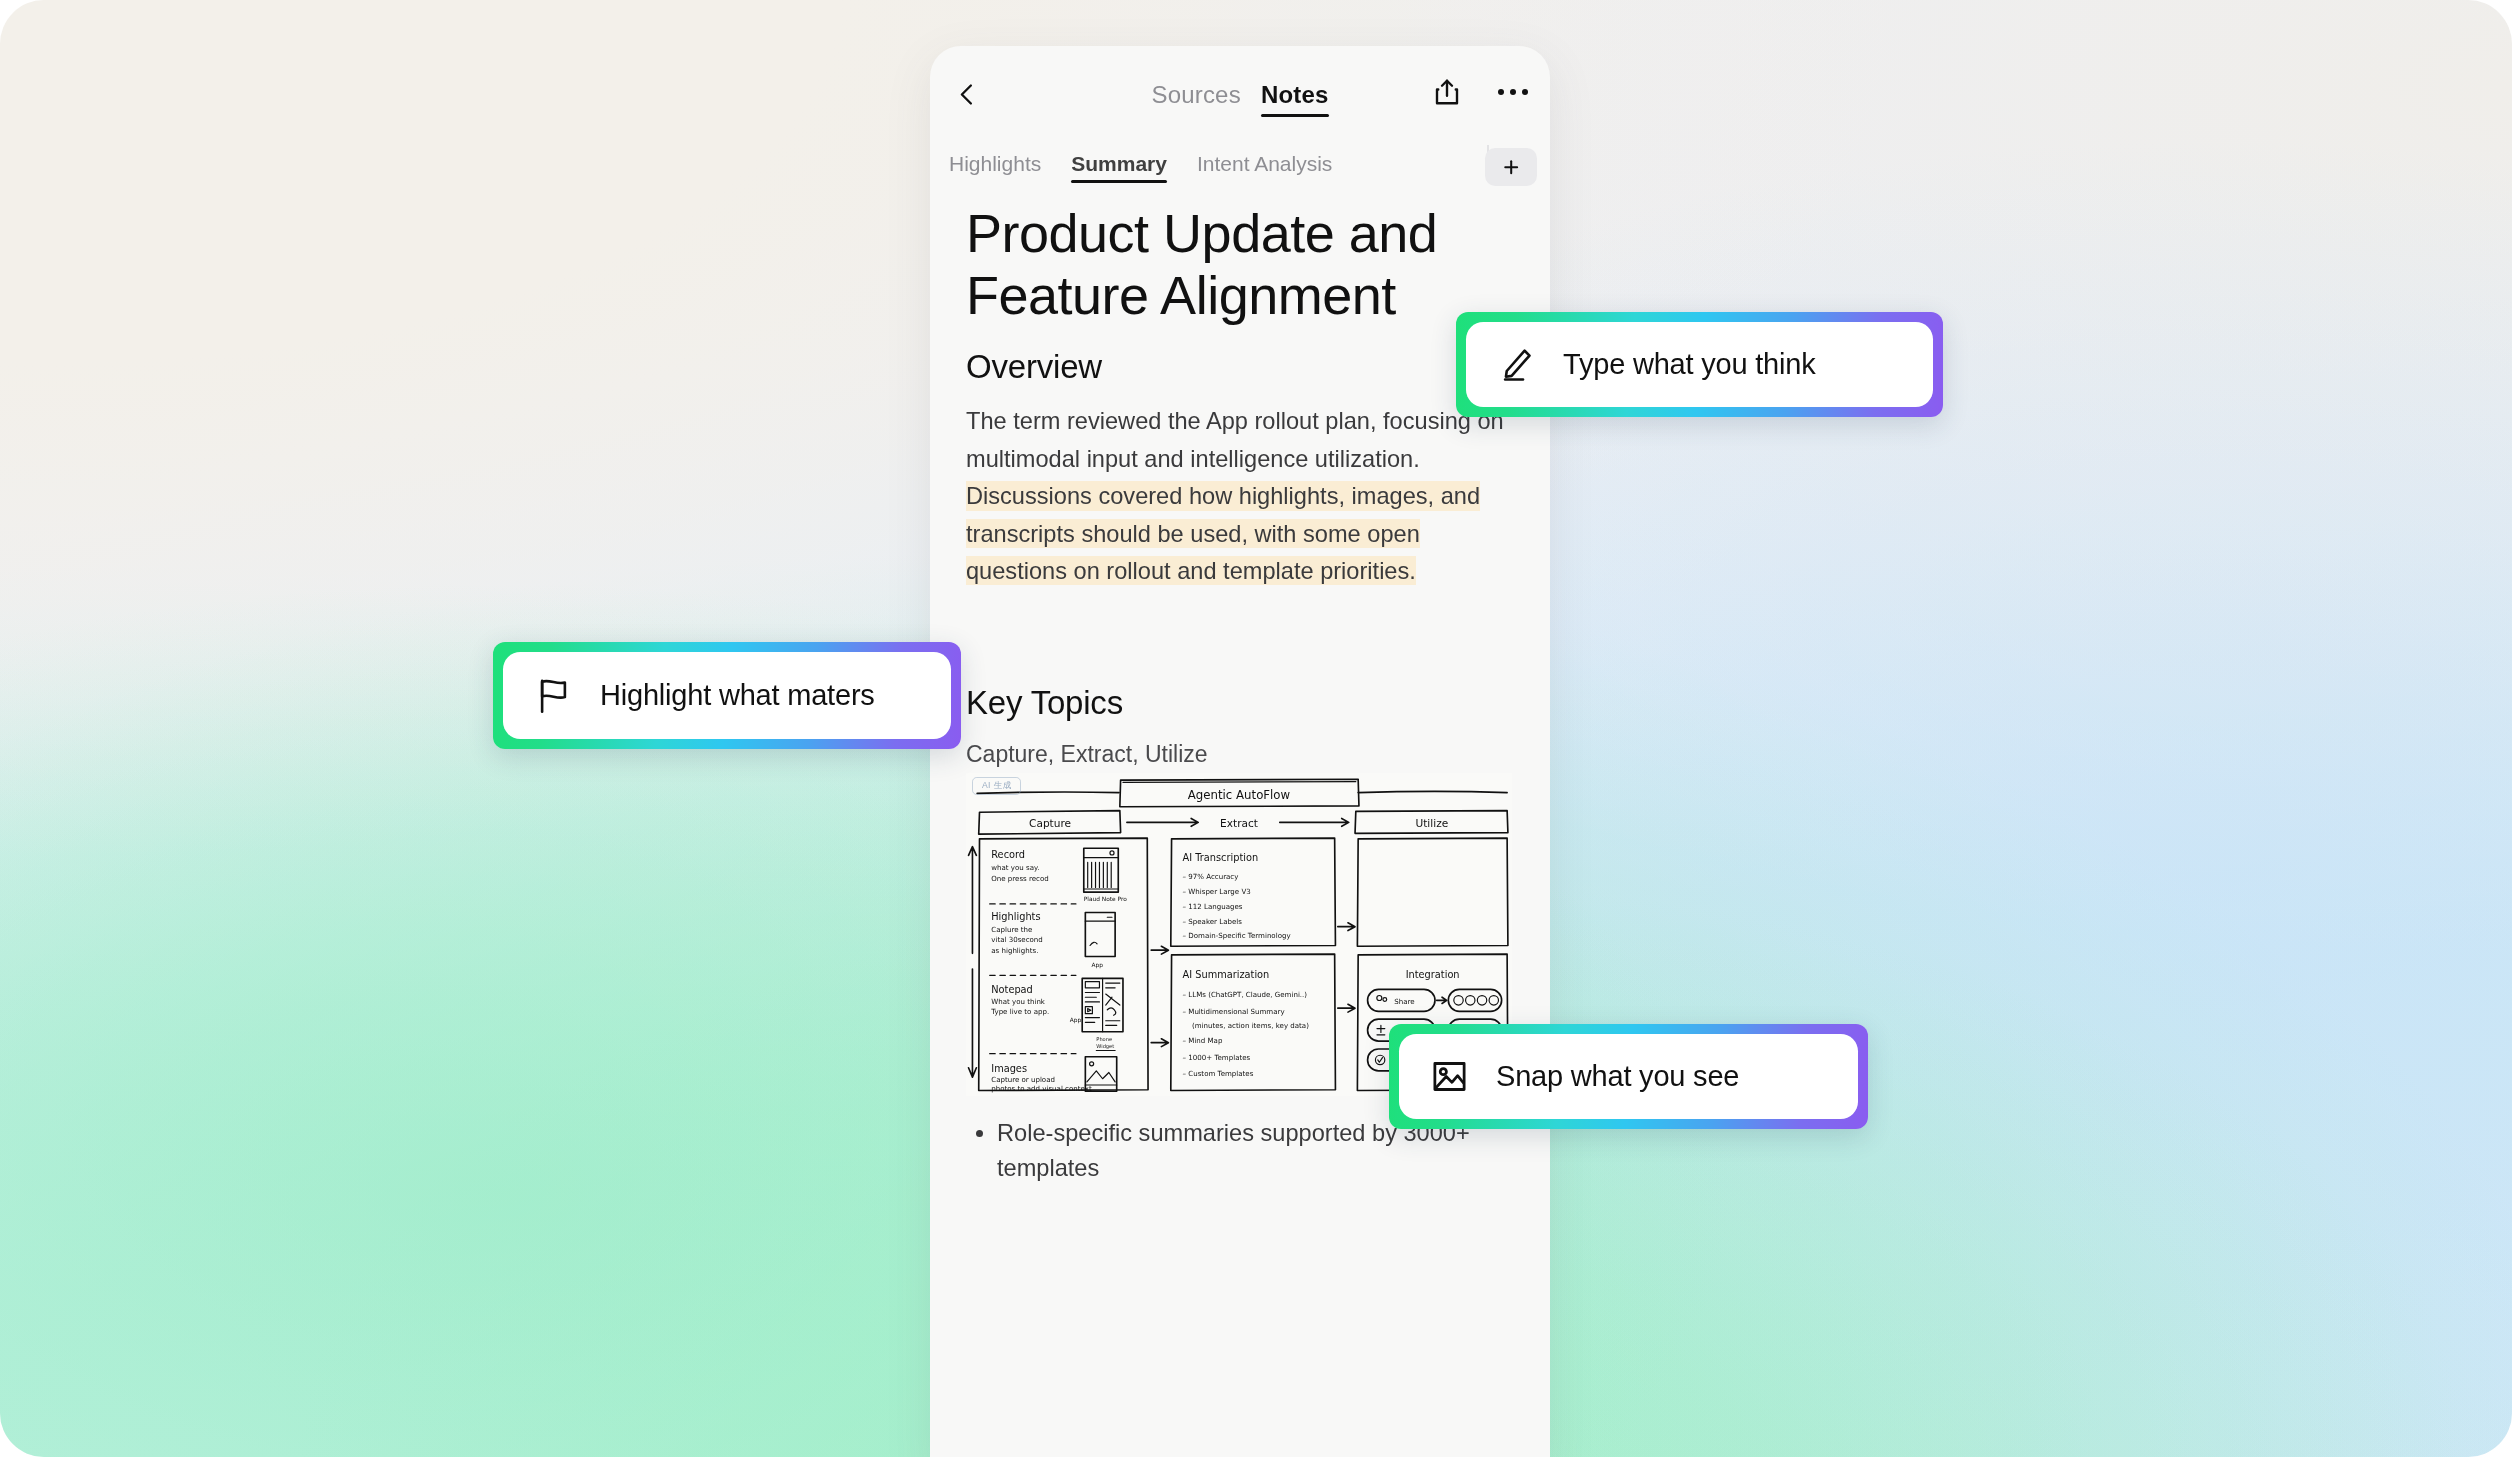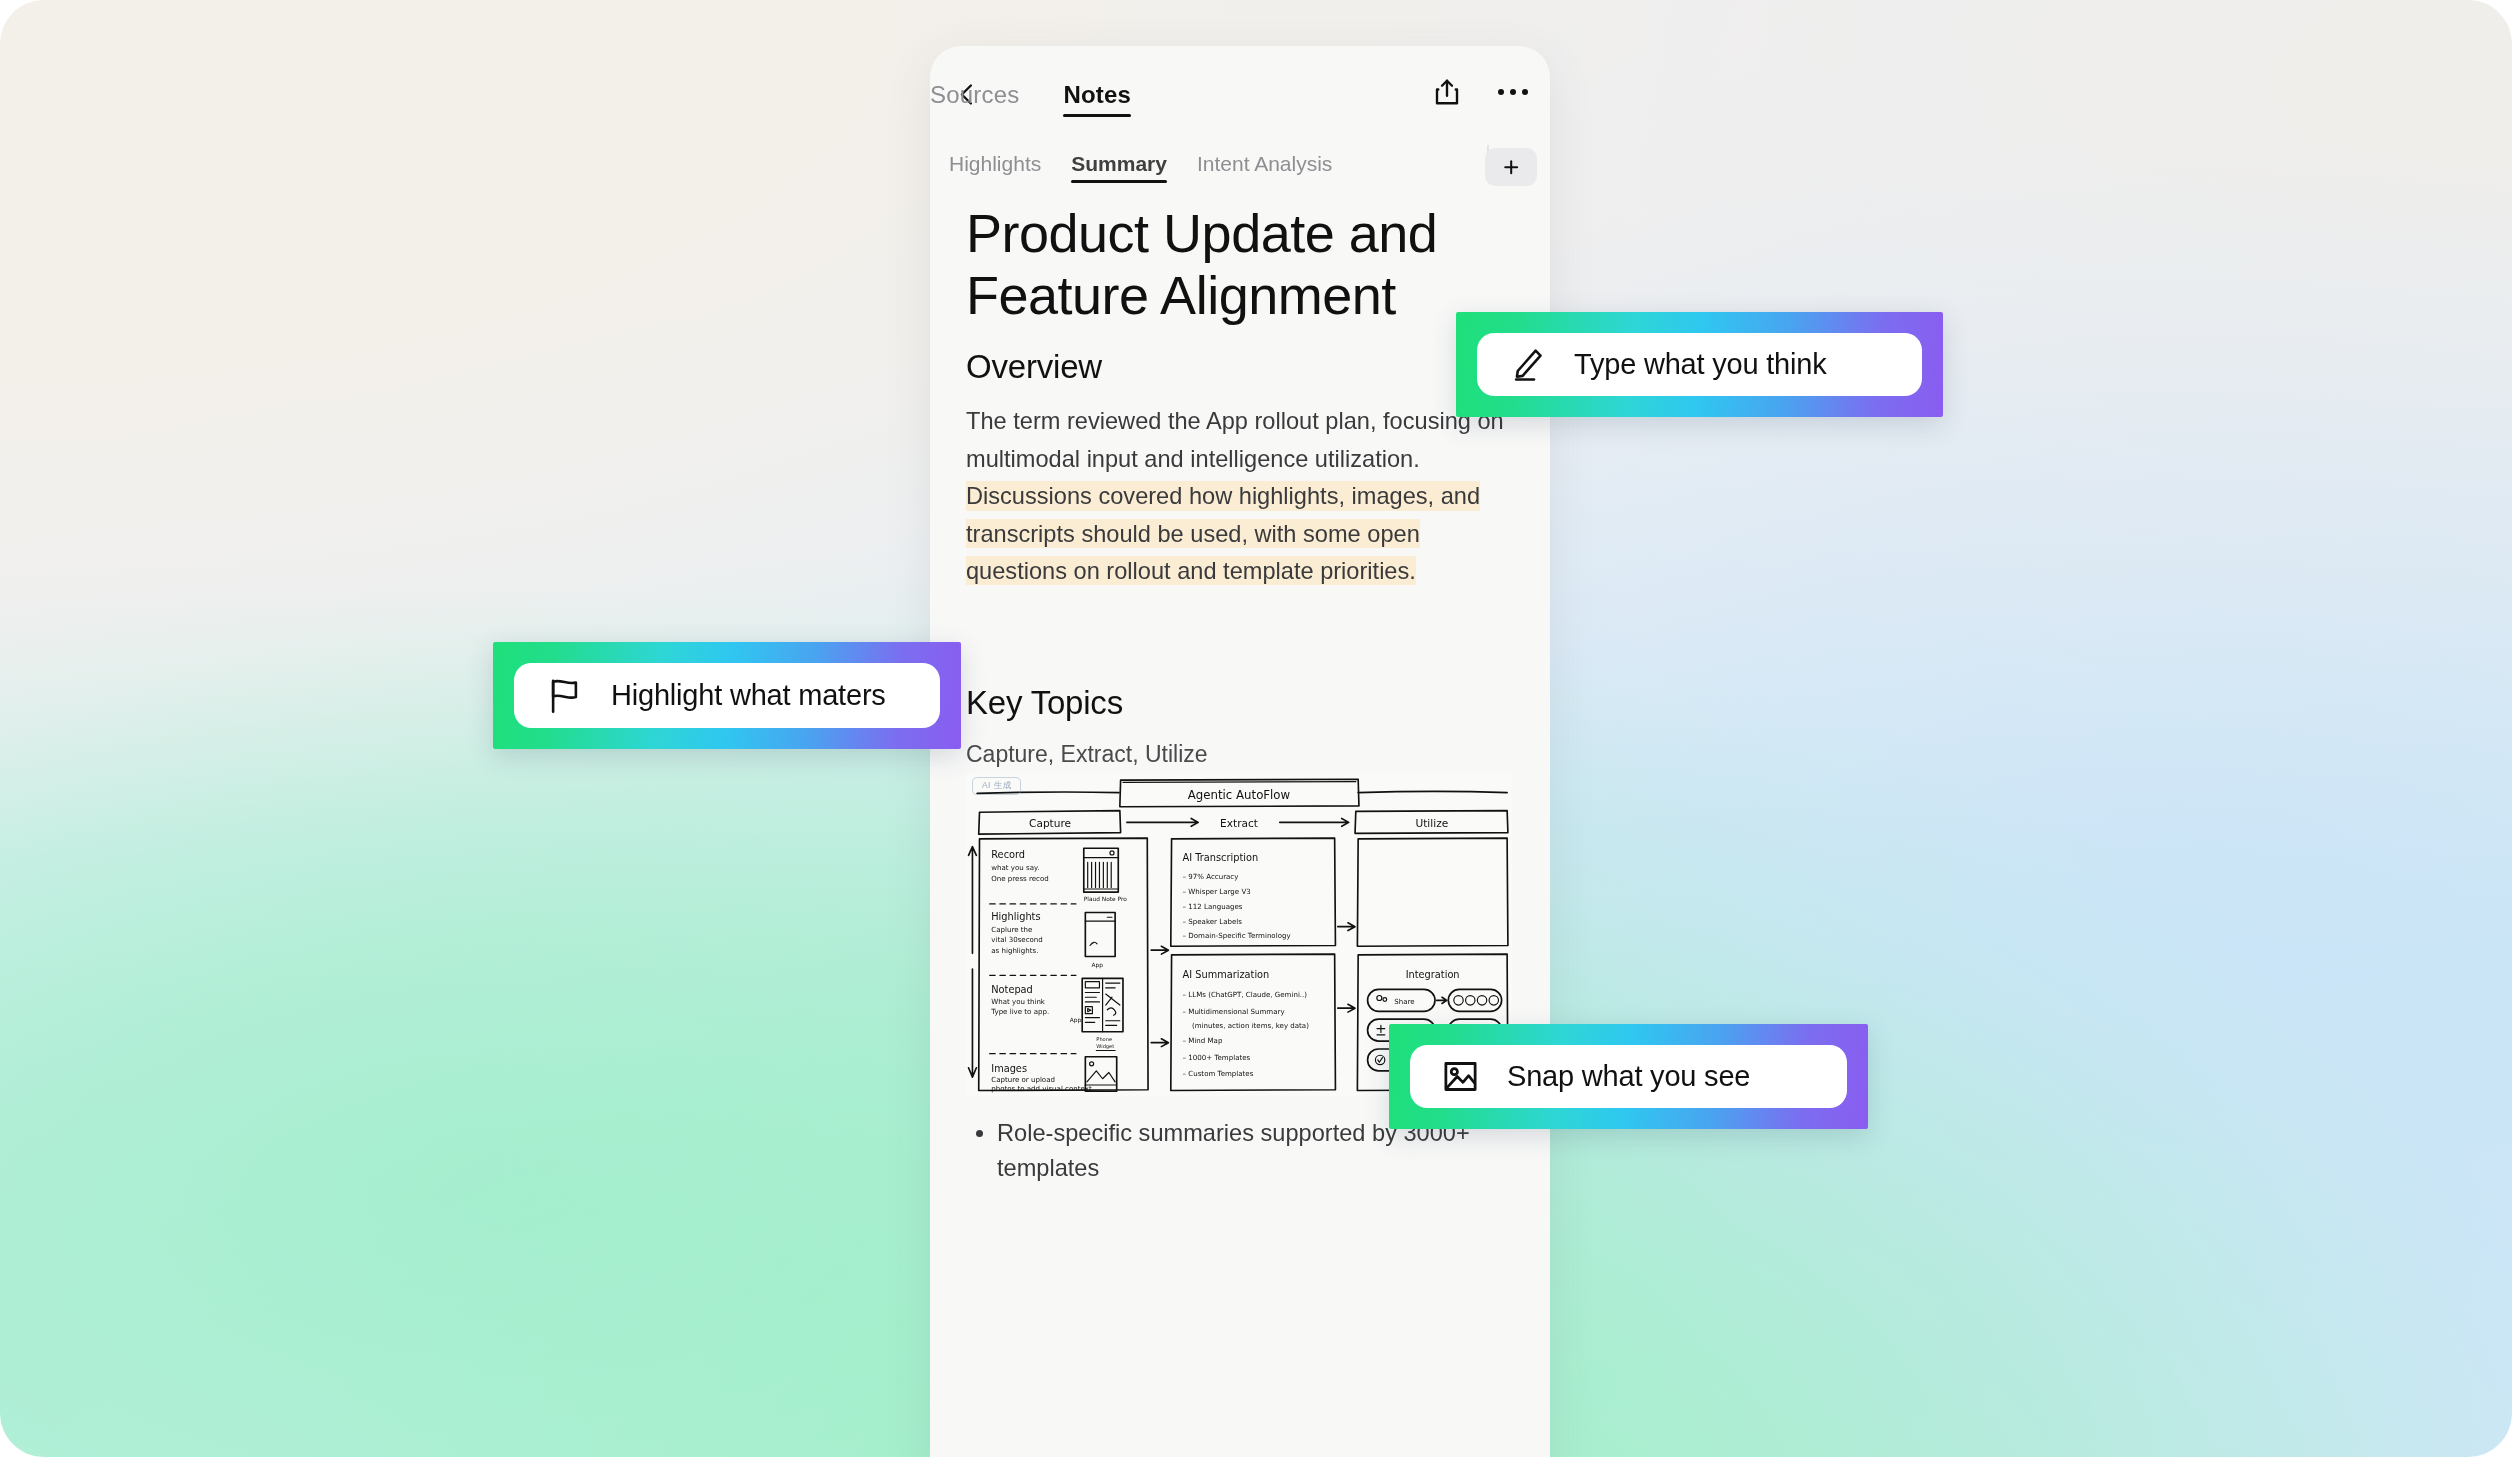--- a/index.html
+++ b/index.html
@@ -48,21 +48,21 @@
   .topbar {
     position: relative;
     height: 93px;
   }
   .back-icon {
     position: absolute; left: 23.6px; top: 35px;
     width: 27px; height: 27px;
   }
   .nav-tabs {
     position: absolute; left: 0; right: 0; top: 35px;
-    display: flex; justify-content: flex-start; gap: 44px;
+    display: flex; justify-content: center; gap: 20px;
   }
   .nav-tab {
     font-size: 24px; color: #8e8e93; letter-spacing: 0.2px;
     padding-bottom: 7.9px; position: relative; white-space: nowrap;
   }
   .nav-tab.active { color: #111; font-weight: 700; }
   .nav-tab.active::after {
     content: ""; position: absolute; left: 0; right: 0; bottom: 0;
     height: 3.1px; background: #111; border-radius: 1.6px;
   }
@@ -138,22 +138,22 @@
     width: 49px; height: 17.3px; border-radius: 4.7px;
     border: 0.8px solid rgba(140,165,190,0.45);
     display: flex; align-items: center; justify-content: center;
     font-size: 8.6px; color: rgba(120,145,175,0.75);
     letter-spacing: 0.4px;
   }
 
   
   .callout {
     position: absolute;
-    border-radius: 2px;
-    padding: 21px;
+    border-radius: 12px;
+    padding: 10px;
     background: linear-gradient(95deg, #1ee07a 0%, #22dd8a 12%, #2ed6d6 36%, #2fc7f0 50%, #4aa3f0 68%, #7b6ef0 86%, #8a5cf0 100%);
     box-shadow: 0 7.9px 27px rgba(40,60,90,0.16);
   }
   .callout-inner {
     background: #fff;
     border-radius: 17.3px;
     height: 100%;
     display: flex; align-items: center;
     gap: 27px;
     padding: 0 31px;

